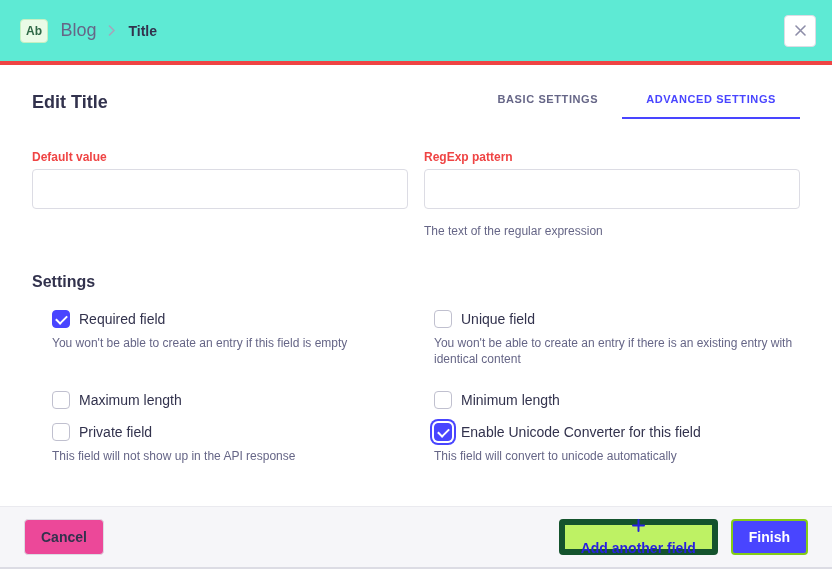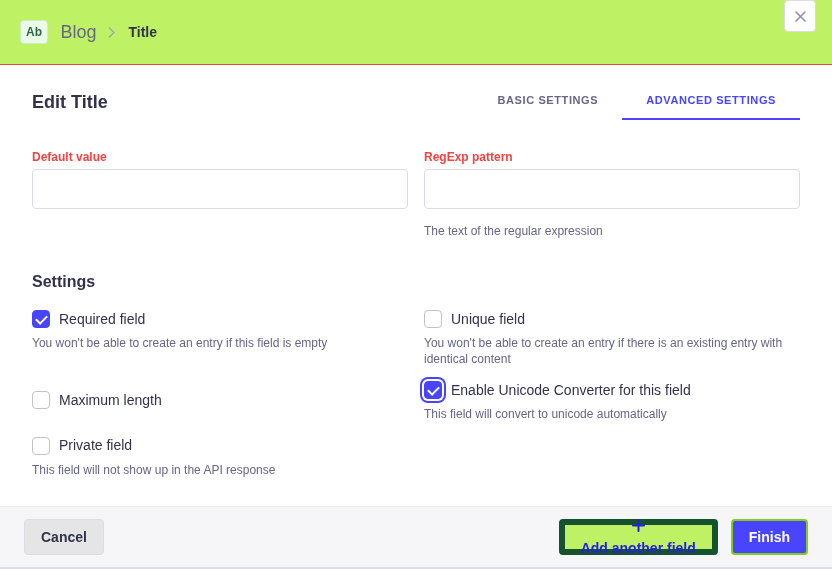--- a/index.html
+++ b/index.html
@@ -24,23 +24,24 @@
     background: #ffffff;
     display: flex;
     flex-direction: column;
     border-bottom: 2px solid #dcdce4;
   }
 
   
   .modal-header {
     height: 65px;
     flex: 0 0 65px;
-    background: #bef264;
-    border-bottom: 1px solid #ef4444;
-    display: flex;
+    background: #5eead4;
+    border-bottom: 4px solid #ef4444;
+    display: flex;
+    align-items: center;
     padding: 0 16px 0 20px;
   }
   .breadcrumb {
     display: flex;
     align-items: center;
     gap: 12px;
     flex: 1;
   }
   .type-badge {
     display: inline-flex;
@@ -88,21 +89,21 @@
   .close-btn svg { display: block; }
 
   
   .modal-body {
     flex: 1 1 auto;
     padding: 28px 32px 0 32px;
     overflow: hidden;
   }
   .title-row {
     display: flex;
-    align-items: center;
+    align-items: flex-start;
     justify-content: space-between;
     gap: 36px;
   }
   .title-block { padding-bottom: 2px; }
   .page-title {
     font-size: 18px;
     font-weight: 700;
     color: #32324d;
     margin: 0 0 7px 0;
     line-height: 1.1;
@@ -177,20 +178,21 @@
     font-size: 16px;
     font-weight: 700;
     color: #32324d;
     margin: 34px 0 0 0;
   }
   .settings-grid {
     display: grid;
     grid-template-columns: 1fr 1fr;
     column-gap: 16px;
     margin-top: 19px;
+    margin-left: 20px;
   }
   .check-cell { margin-bottom: 0; }
   .check-row {
     display: flex;
     align-items: center;
     gap: 9px;
   }
   .cb {
     position: relative;
     width: 18px;
@@ -259,21 +261,21 @@
     height: 36px;
     padding: 0 16px;
     cursor: pointer;
     display: inline-flex;
     align-items: center;
     justify-content: center;
     gap: 9px;
     line-height: 1;
   }
   .btn-cancel {
-    background: #e5e5e5;
+    background: #ec4899;
     border: 1px solid #dcdce4;
     color: #32324d;
   }
   .btn-secondary {
     background: #bef264;
     border: 6px solid #14532d;
     color: #271fe0;
     flex-direction: column;
   }
   .btn-primary {
@@ -356,35 +358,41 @@
         <p class="cb-hint">You won't be able to create an entry if there is an existing entry with identical content</p>
       </div>
 
       <div class="check-cell row-gap-lg">
         <div class="check-row">
           <span class="cb"></span>
           <span class="cb-label">Maximum length</span>
         </div>
       </div>
 
+      <div class="check-cell row-gap-lg">
+        <div class="check-row">
+          <span class="cb"></span>
+          <span class="cb-label">Minimum length</span>
+        </div>
+      </div>
+
+      <div class="check-cell row-gap-md">
+        <div class="check-row">
+          <span class="cb"></span>
+          <span class="cb-label">Private field</span>
+        </div>
+        <p class="cb-hint">This field will not show up in the API response</p>
+      </div>
 
       <div class="check-cell row-gap-md">
         <div class="check-row">
           <span class="cb checked focused"></span>
           <span class="cb-label">Enable Unicode Converter for this field</span>
         </div>
         <p class="cb-hint">This field will convert to unicode automatically</p>
-      </div>
-
-      <div class="check-cell row-gap-md">
-        <div class="check-row">
-          <span class="cb"></span>
-          <span class="cb-label">Private field</span>
-        </div>
-        <p class="cb-hint">This field will not show up in the API response</p>
       </div>
 
     </div>
   </div>
 
   <div class="modal-footer">
     <button class="btn btn-cancel">Cancel</button>
     <div class="footer-right">
       <button class="btn btn-secondary">
         <span class="plus-icon">

